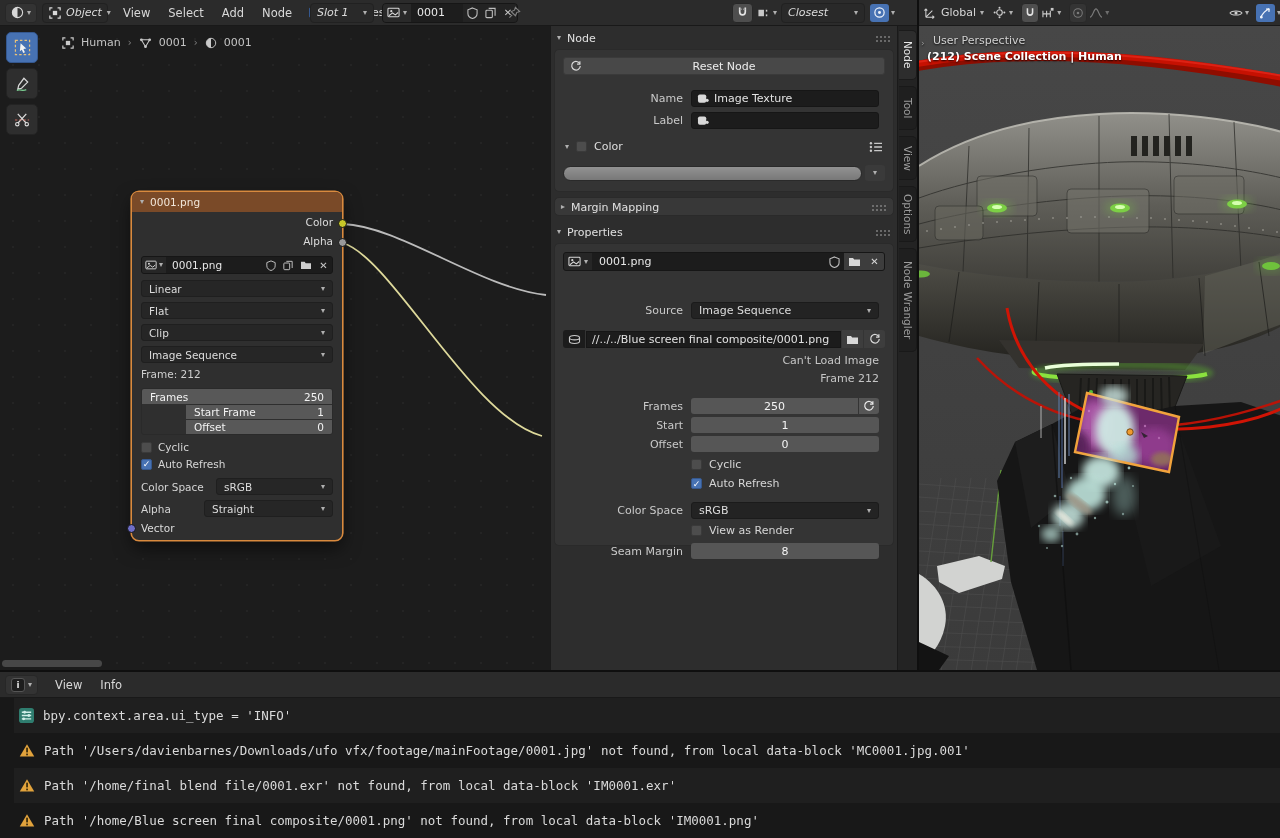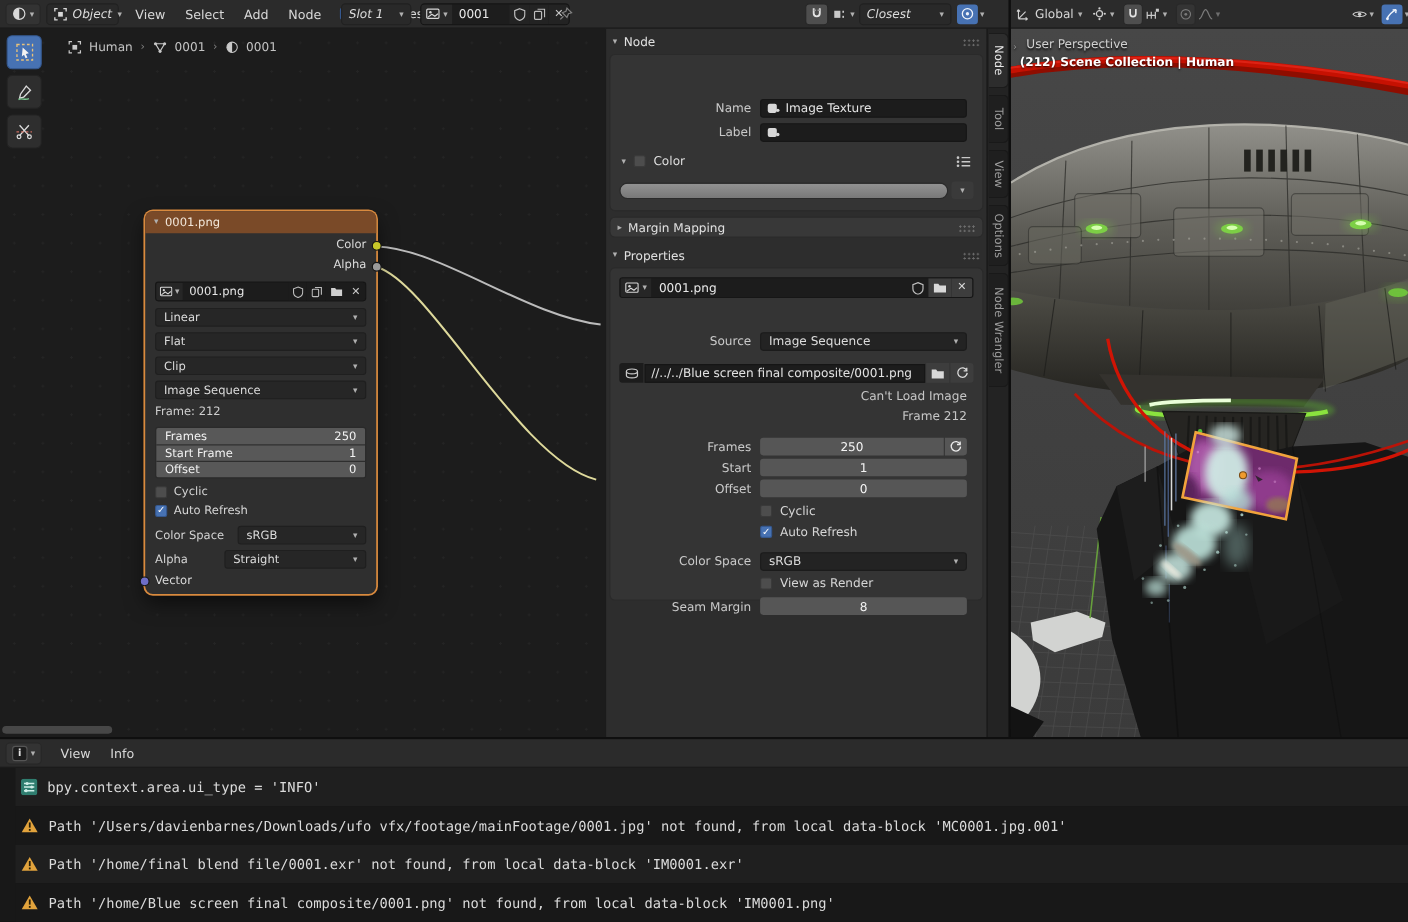--- a/index.html
+++ b/index.html
@@ -35,21 +35,21 @@
   #texture-node { position:absolute; left:132px; top:166px; width:210px; height:348px;
     background:#2f2f2f; border-radius:7px; box-shadow:0 0 0 1.6px #d98a3e, 0 8px 18px rgba(0,0,0,.55); font-size:10.5px; }
   #texture-node .node-title { height:20px; background:#7a4a28; border-radius:6px 6px 0 0;
     display:flex; align-items:center; gap:6px; padding:0 8px; color:#f2e7da; }
   .n-row { position:absolute; left:9px; right:9px; }
   .n-drop { height:17px; background:#262626; border:1px solid #1f1f1f; border-radius:3px;
     display:flex; align-items:center; padding:0 7px; color:#dcdcdc; }
   .n-drop .chev { margin-left:auto; }
   .socket { position:absolute; width:9px; height:9px; border-radius:50%; border:1px solid #141414; }
   .num-row { height:15px; background:#585858; display:flex; align-items:center; padding:0 8px; color:#f2f2f2; }
-  .num-row + .num-row { border-top:1px solid #2e2e2e; }
+  .num-row + .num-row { border-top:1px solid #2e2e2e;margin-left:44px; }
   .checkbox { width:11px; height:11px; border-radius:2px; background:#4d4d4d; border:1px solid #3a3a3a;
     display:inline-flex; align-items:center; justify-content:center; flex:none; }
   .checkbox.checked { background:#4772b3; border-color:#35588f; color:#fff; font-size:9px; }
 
   
   #sidebar { position:absolute; left:550px; top:0; width:347px; height:644px; background:#2d2d2d;
     border-left:1px solid #1b1b1b; font-size:11px; }
   .panel-box { position:absolute; left:3px; right:3px; background:#343434; border:1px solid #2a2a2a; border-radius:5px; }
   .panel-head { position:absolute; left:6px; right:6px; height:18px; display:flex; align-items:center; gap:6px; color:#e0e0e0; }
   .grip { width:16px; height:7px; margin-left:auto; opacity:.55;
@@ -345,20 +345,29 @@
       <span class="socket" style="left:-5px;top:332px;background:#6e6ec8"></span>
     </div>
 
     <div id="sidebar">
       <div class="panel-head" style="top:3px">
         <span class="chev">▾</span>
         <span>Node</span>
         <span class="grip"></span>
       </div>
       <div class="panel-box" style="top:23px;height:143px">
+        <div class="row" style="position:absolute;left:8px;right:8px;top:7px;height:18px;background:#484848;border:1px solid #3a3a3a;border-radius:3px;justify-content:center;color:#ececec">
+          <span class="icon" style="position:absolute;left:6px">
+            <svg width="12" height="12" viewBox="0 0 14 14">
+                <path d="M11.5 4.5 A5 5 0 1 0 12 7" fill="none" stroke="#dadada" stroke-width="1.4"></path>
+                <path d="M11.5 1.5 V4.8 H8.2" fill="none" stroke="#dadada" stroke-width="1.4"></path>
+              </svg>
+          </span>
+          <span>Reset Node</span>
+        </div>
         <div class="row" style="position:absolute;left:0;right:14px;top:40px;gap:8px">
           <span class="sb-label">Name</span>
           <div class="sb-field" style="flex:1">
             <span class="icon">
               <svg width="12" height="11" viewBox="0 0 13 12">
                   <rect x="1" y="1.5" width="9" height="9" rx="2" fill="#d8d8d8"></rect>
                   <circle cx="11" cy="8" r="1.7" fill="#d8d8d8"></circle>
                 </svg>
             </span>
             <span>Image Texture</span>

